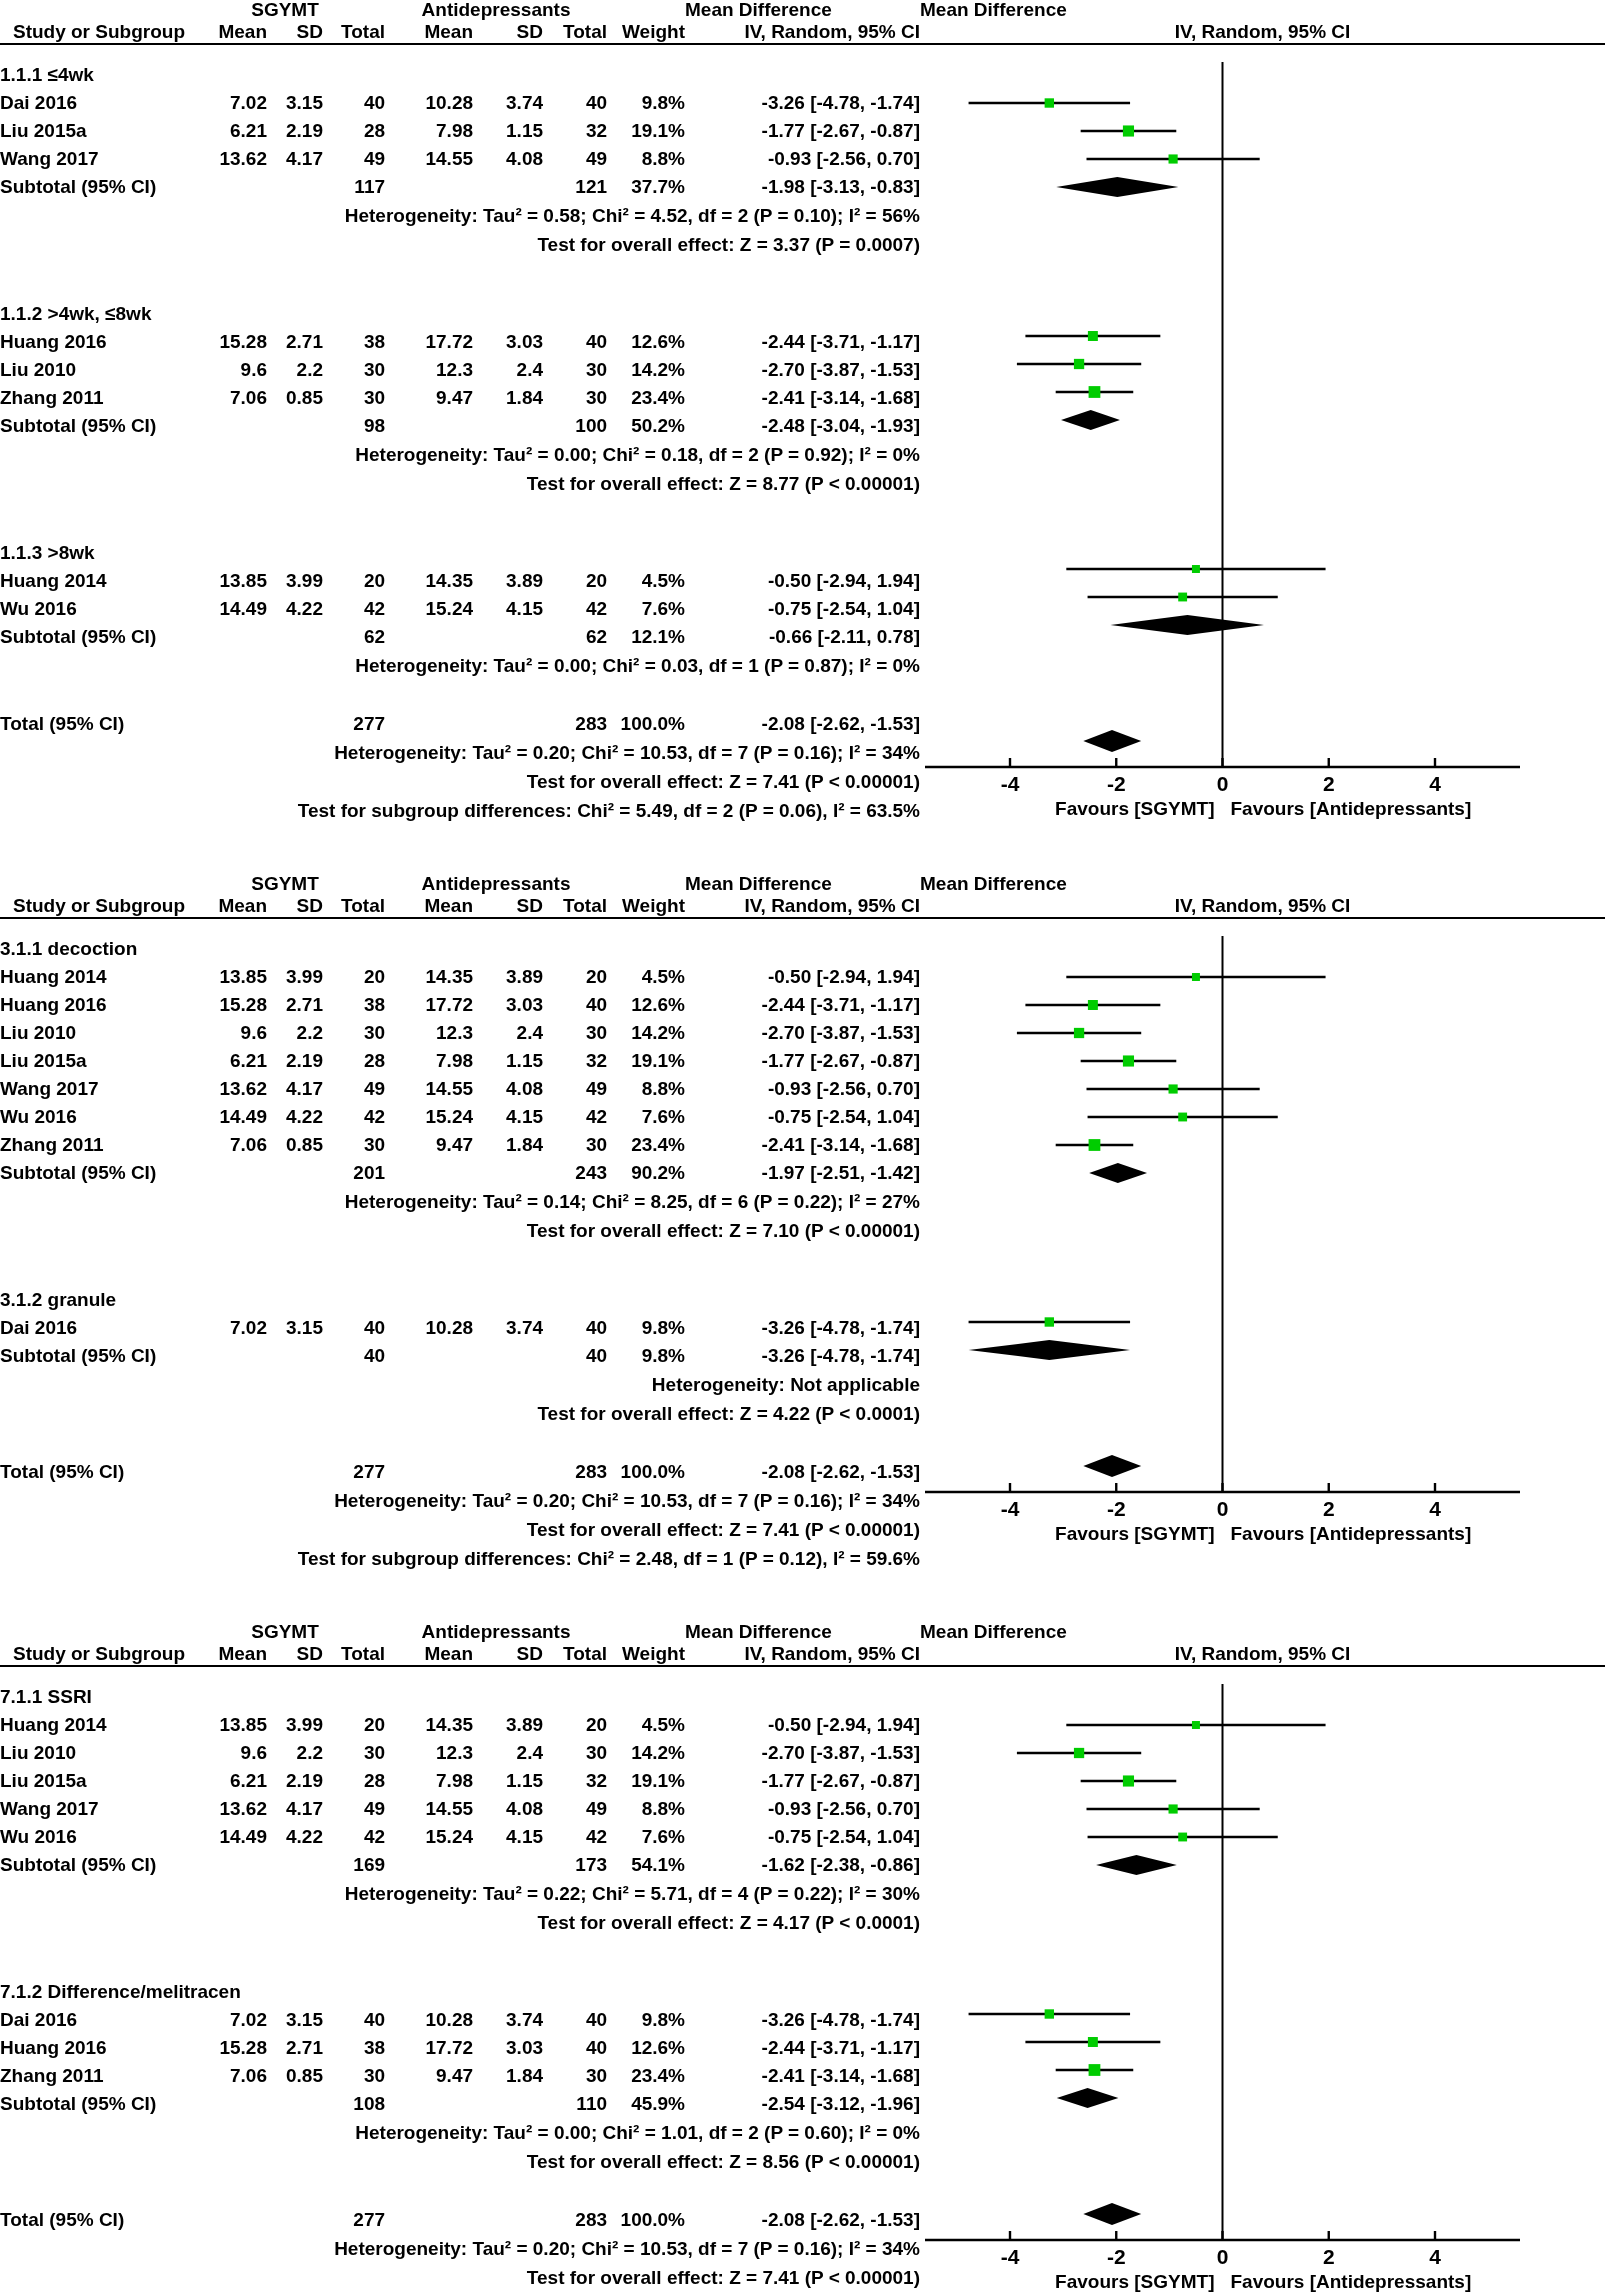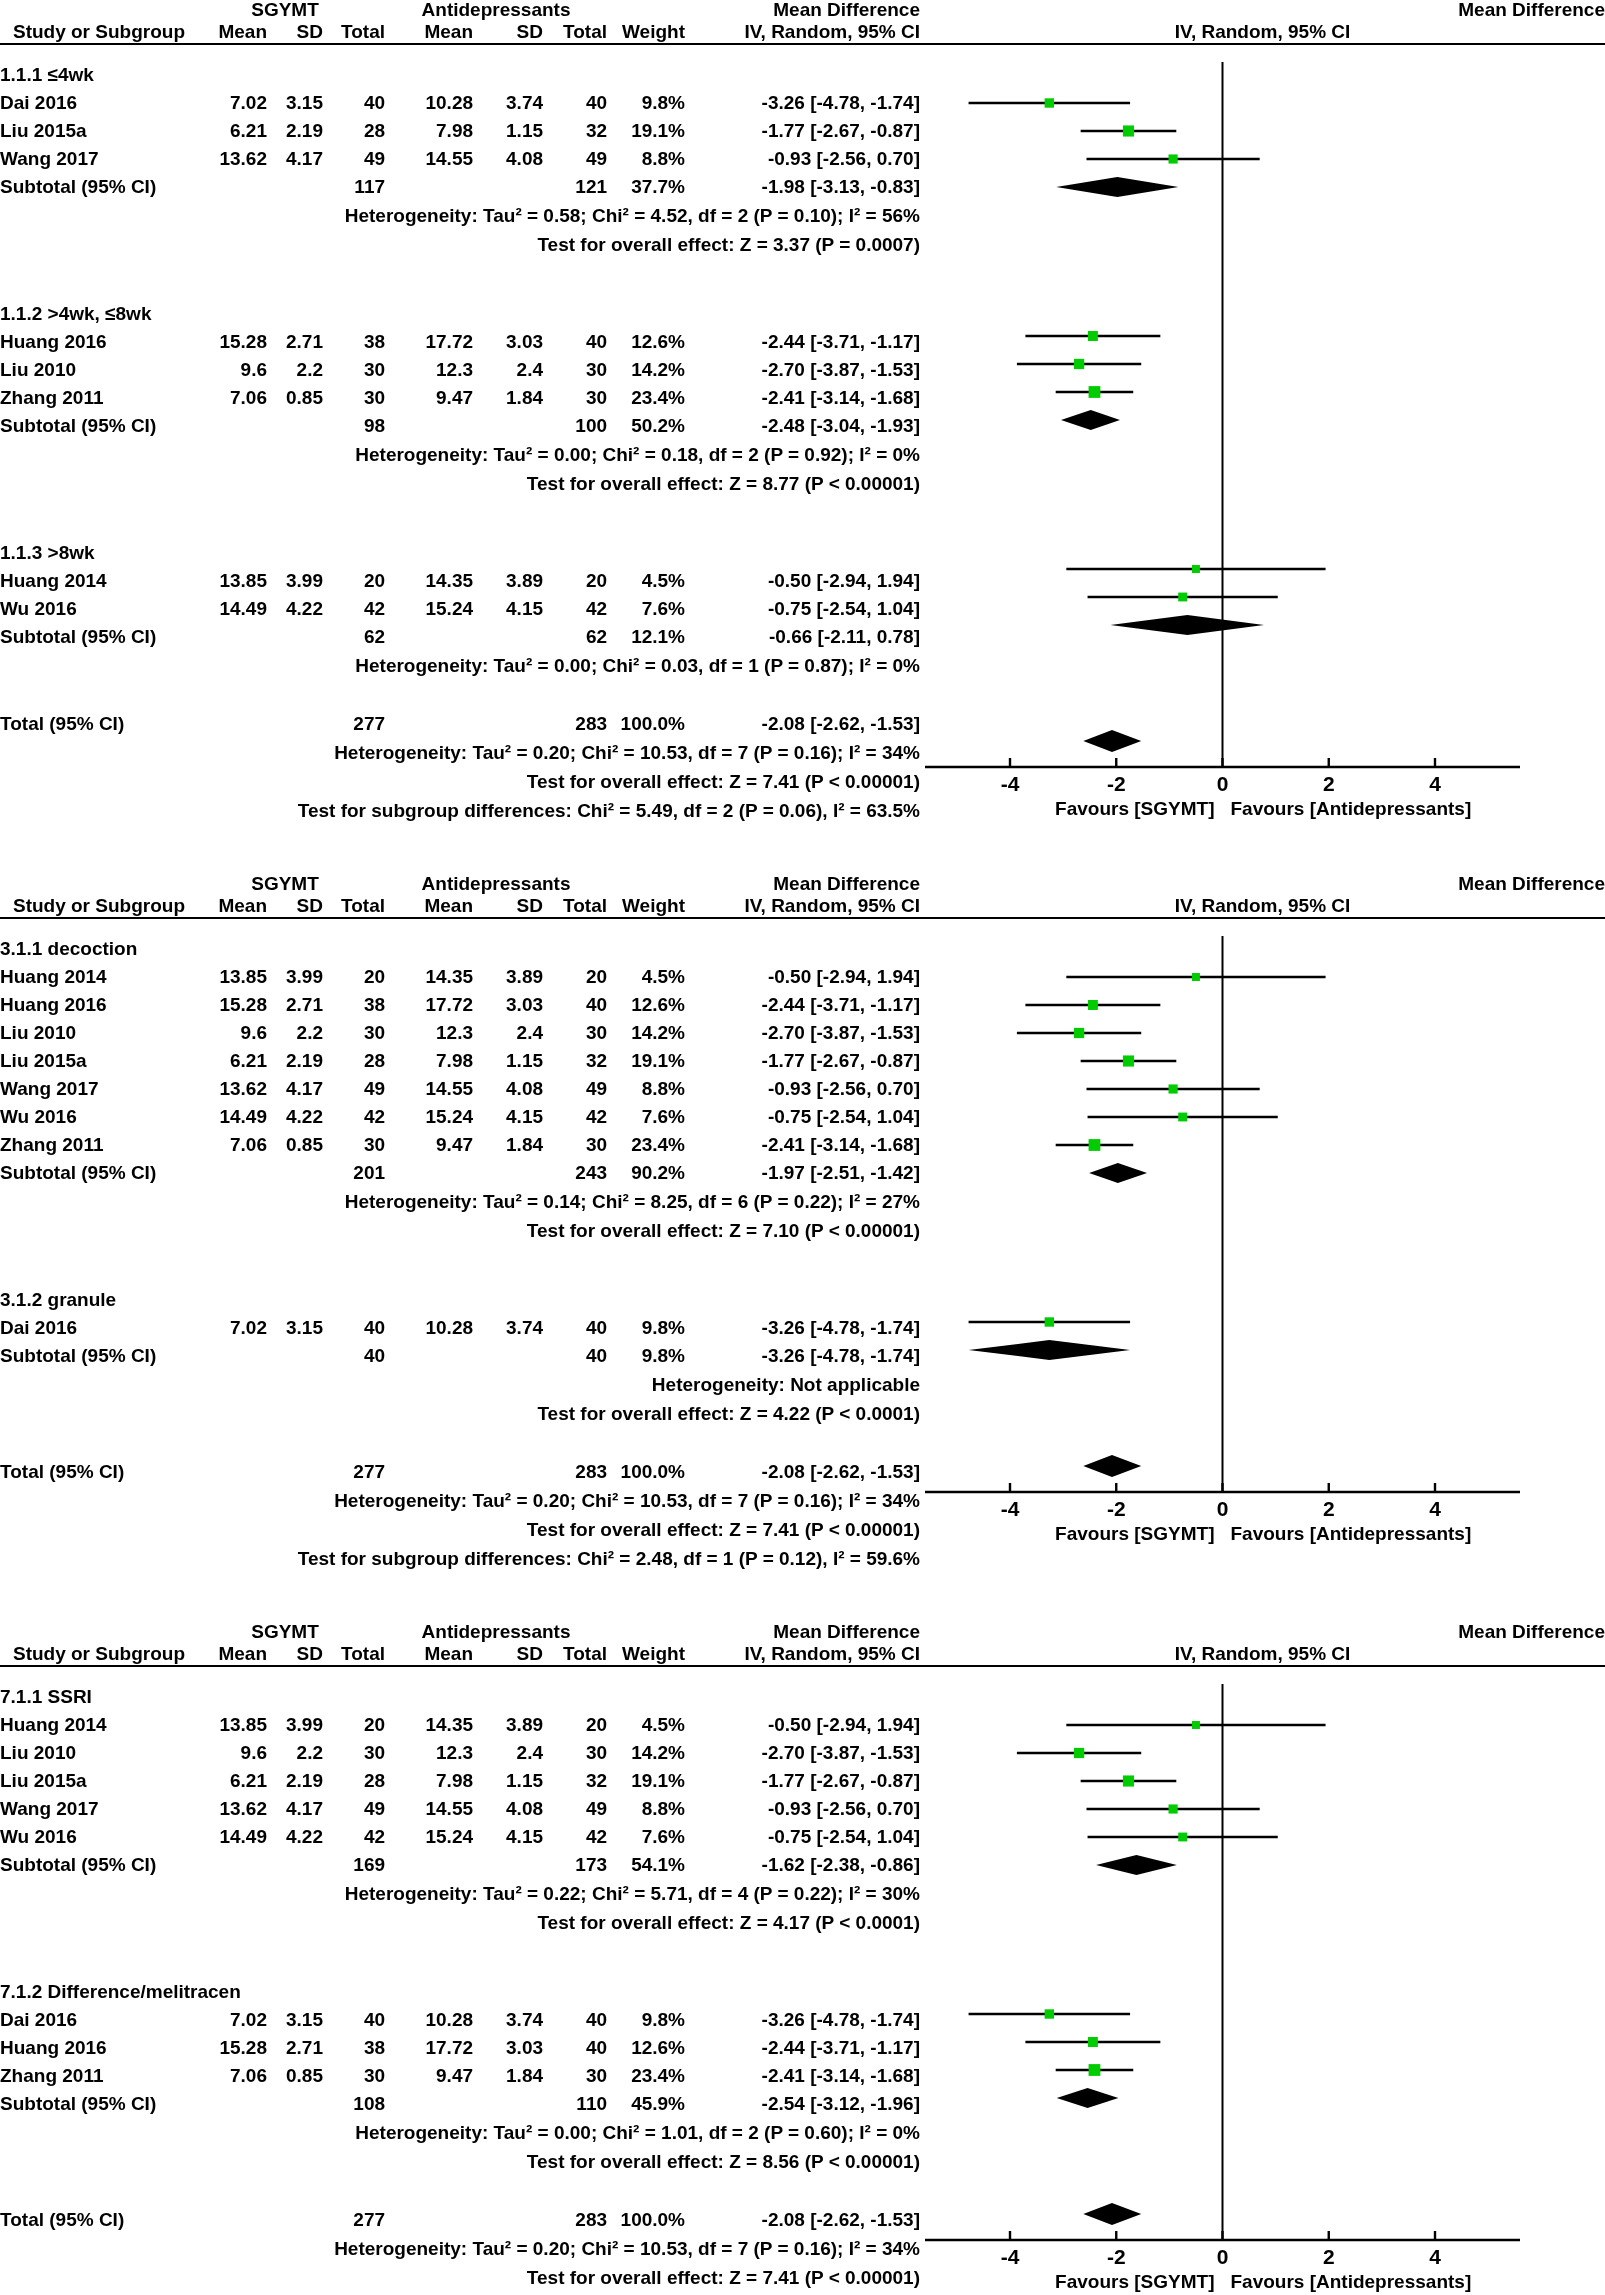--- a/index.html
+++ b/index.html
@@ -35,21 +35,21 @@
   col.c-mean2  { width: 88px; }
   col.c-sd2    { width: 70px; }
   col.c-tot2   { width: 64px; }
   col.c-weight { width: 78px; }
   col.c-md     { width: 235px; }
   col.c-plot   { width: 685px; }
 
   .r-head1 td, .r-head2 td { font-weight: bold; font-size: 19px; }
   .r-head1 td { padding-bottom: 3px; }
   .grp-sgymt, .grp-anti { text-align: center; }
-  .grp-md { text-align: right; }
+  .grp-md { text-align: left; }
 
   .r-head2 td {
     border-bottom: 2.5px solid #000;
     padding-bottom: 2px;
   }
 
   .t-l { text-align: right; }
   .t-c { text-align: center; }
 
   .row td { height: 28px; font-weight: bold; }

